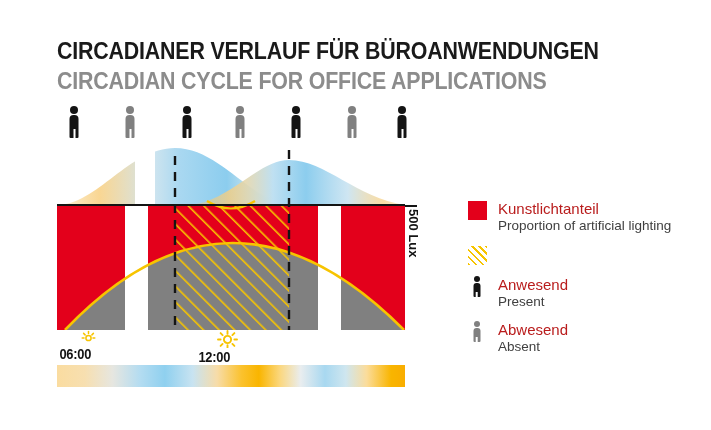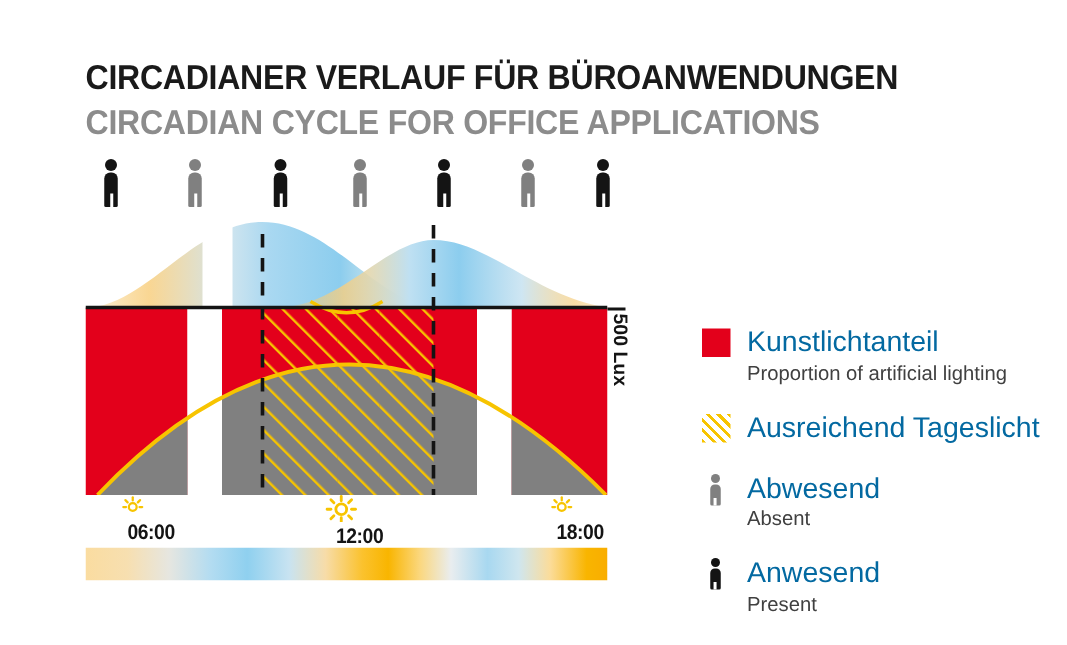--- a/index.html
+++ b/index.html
@@ -52,21 +52,21 @@
     font-size:13px;font-weight:bold;color:#141414;
     writing-mode:vertical-rl;text-orientation:mixed;
     letter-spacing:0px;white-space:nowrap;
   }
   .lux-tick{
     position:absolute;left:405px;top:205px;width:12px;height:2px;background:#141414;
   }
 
   
   .timeaxis{position:absolute;left:57px;top:330px;width:348px;height:28px;}
-  .tick{position:absolute;top:0;text-align:right;}
+  .tick{position:absolute;top:0;text-align:left;}
   .tick .sun{display:block;margin:0 auto 1px auto;}
   .tick .lbl{
     display:block;font-size:14px;font-weight:bold;color:#141414;
     letter-spacing:-0.3px;transform:scaleX(0.92);
   }
 
   
   .strip{
     position:absolute;left:57px;top:365px;width:348px;height:22px;
   }
@@ -79,21 +79,21 @@
   .sw-hatch{
     background:#ffffff;
     background-image:repeating-linear-gradient(45deg,#f7c400 0 2px,#ffffff 2px 5px);
   }
   .leg-person{position:absolute;left:3px;top:0px;width:11px;height:21px;}
   .leg-person .h{position:absolute;left:50%;top:0;transform:translateX(-50%);width:6px;height:6px;border-radius:50%;}
   .leg-person .b{position:absolute;left:50%;top:7px;transform:translateX(-50%);width:7px;height:14px;border-radius:3px 3px 1px 1px;}
   .leg-person .b::after{content:"";position:absolute;left:50%;bottom:0;transform:translateX(-50%);width:1.6px;height:5px;background:#fff;}
   .lp-present .h,.lp-present .b{background:#141414;}
   .lp-absent .h,.lp-absent .b{background:#808080;}
-  .leg-de{font-size:19px;color:#0369a1;line-height:1.2;margin-top:18px;}
+  .leg-de{font-size:15px;color:#b91c1c;line-height:1.2;}
   .leg-en{font-size:13.5px;color:#404040;line-height:1.18;}
 </style>
 </head>
 <body>
 
 <div id="root">
 
   <div class="title-de">CIRCADIANER VERLAUF FÜR BÜROANWENDUNGEN</div>
   <div class="title-en">CIRCADIAN CYCLE FOR OFFICE APPLICATIONS</div>
 
@@ -232,33 +232,20 @@
           <line x1="3.6" y1="3.1" x2="5.6" y2="5.1"></line>
           <line x1="17.4" y1="3.1" x2="15.4" y2="5.1"></line>
           <line x1="3.6" y1="15.9" x2="5.6" y2="13.9"></line>
           <line x1="17.4" y1="15.9" x2="15.4" y2="13.9"></line>
           <line x1="1" y1="9.5" x2="3.6" y2="9.5"></line>
           <line x1="17.4" y1="9.5" x2="20" y2="9.5"></line>
         </g>
       </svg>
       <span class="lbl">12:00</span>
     </div>
-    <div class="tick" style="left:286px;width:62px">
-      <svg class="sun" width="17" height="15" viewBox="0 0 17 15">
-        <circle cx="8.5" cy="8" r="2.6" fill="none" stroke="#f7c400" stroke-width="1.5"></circle>
-        <g stroke="#f7c400" stroke-width="1.5" stroke-linecap="round">
-          <line x1="8.5" y1="1.5" x2="8.5" y2="3.6"></line>
-          <line x1="3.6" y1="3.4" x2="5.1" y2="4.9"></line>
-          <line x1="13.4" y1="3.4" x2="11.9" y2="4.9"></line>
-          <line x1="2.2" y1="8" x2="4.0" y2="8"></line>
-          <line x1="13" y1="8" x2="14.8" y2="8"></line>
-        </g>
-      </svg>
-      <span class="lbl">18:00</span>
-    </div>
   </div>
 
   <div class="strip">
     <svg width="348" height="22" viewBox="0 0 348 22">
       <defs>
         <linearGradient id="stripGrad" x1="0" y1="0" x2="1" y2="0">
           <stop offset="0.00" stop-color="#fadca0"></stop>
           <stop offset="0.08" stop-color="#f7dfb0"></stop>
           <stop offset="0.16" stop-color="#e6e6e0"></stop>
           <stop offset="0.24" stop-color="#b3dcf1"></stop>
@@ -283,35 +270,34 @@
   <div class="legend">
 
     <div class="leg-row">
       <span class="leg-swatch sw-red"></span>
       <div class="leg-de">Kunstlichtanteil</div>
       <div class="leg-en">Proportion of artificial lighting</div>
     </div>
 
     <div class="leg-row">
       <span class="leg-swatch sw-hatch"></span>
-      <div class="leg-de">Ausreichend Tageslicht</div>
+    </div>
+
+    <div class="leg-row">
+      <span class="leg-person lp-present">
+          <span class="h"></span>
+          <span class="b"></span>
+        </span>
+      <div class="leg-de">Anwesend</div>
+      <div class="leg-en">Present</div>
     </div>
 
     <div class="leg-row">
       <span class="leg-person lp-absent">
           <span class="h"></span>
           <span class="b"></span>
         </span>
       <div class="leg-de">Abwesend</div>
       <div class="leg-en">Absent</div>
     </div>
 
-    <div class="leg-row">
-      <span class="leg-person lp-present">
-          <span class="h"></span>
-          <span class="b"></span>
-        </span>
-      <div class="leg-de">Anwesend</div>
-      <div class="leg-en">Present</div>
-    </div>
-
   </div>
 </div>
 
 </body></html>

